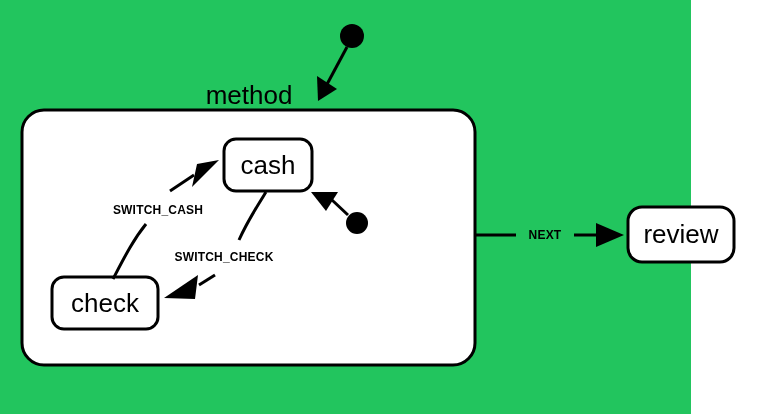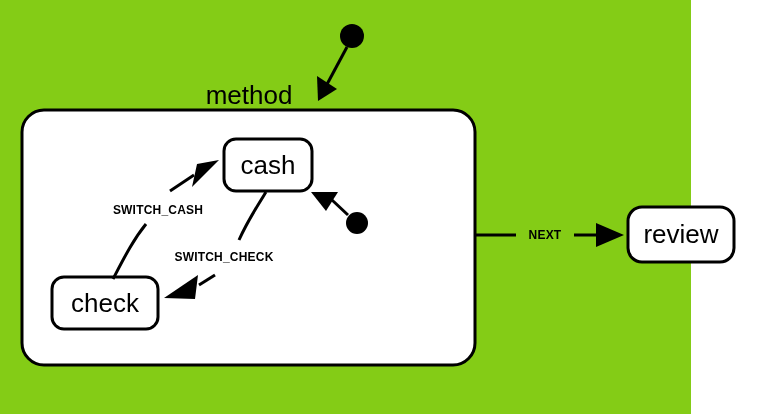--- a/index.html
+++ b/index.html
@@ -10,21 +10,21 @@
   body {
     width: 776px;
     height: 414px;
     overflow: hidden;
     font-family: "Liberation Sans", sans-serif;
   }
   #diagram-root {
     position: relative;
     width: 691px;
     height: 414px;
-    background: #84cc16;
+    background: #22c55e;
   }
   svg#statechart {
     display: block;
     width: 776px;
     height: 414px;
   }
   .node-shape {
     fill: #ffffff;
     stroke: #000000;
     stroke-width: 3;

